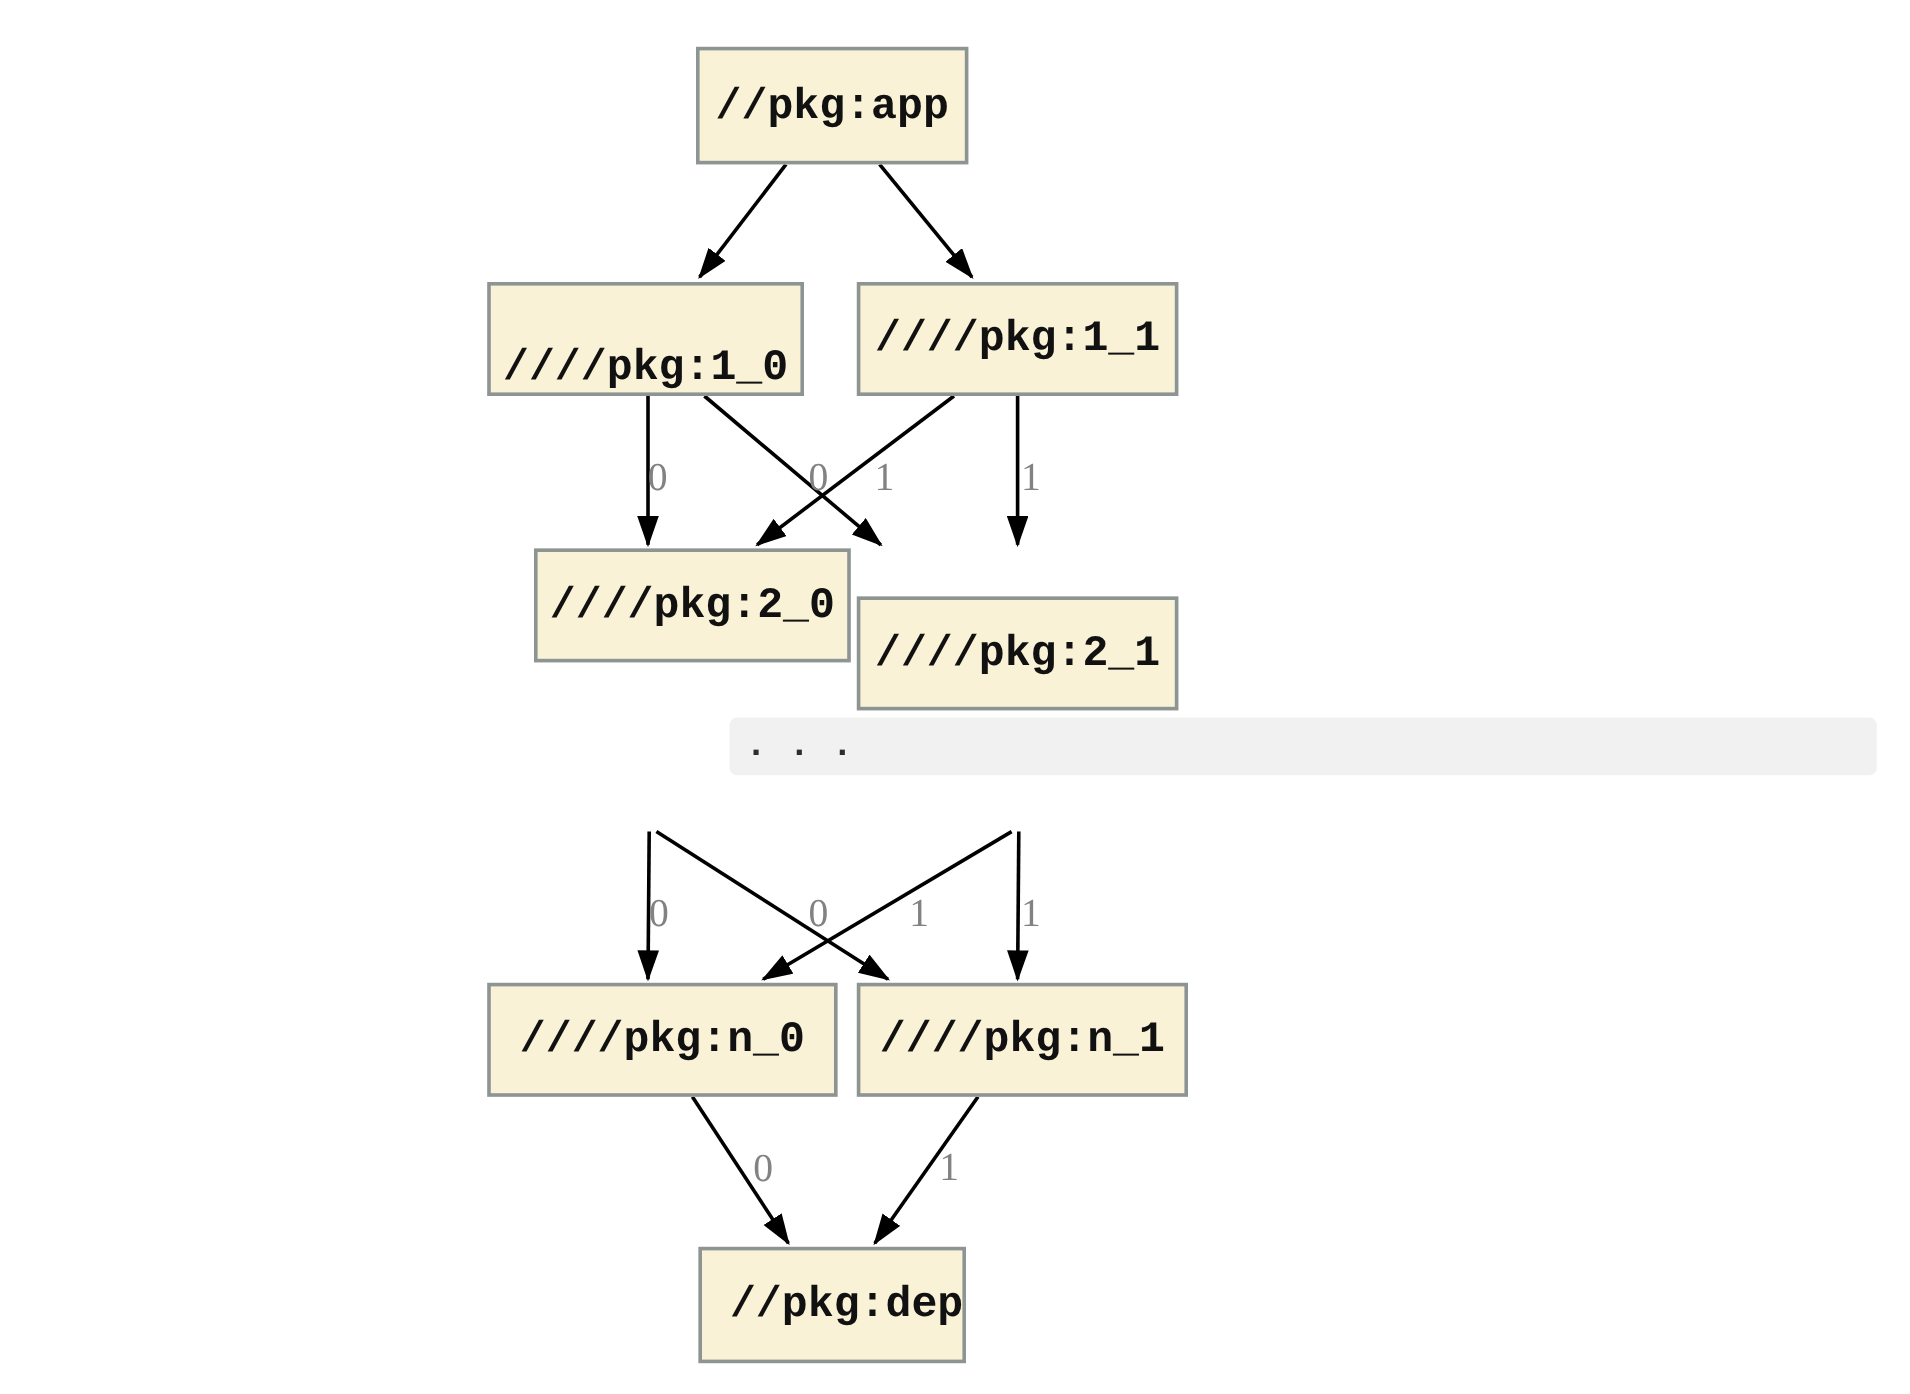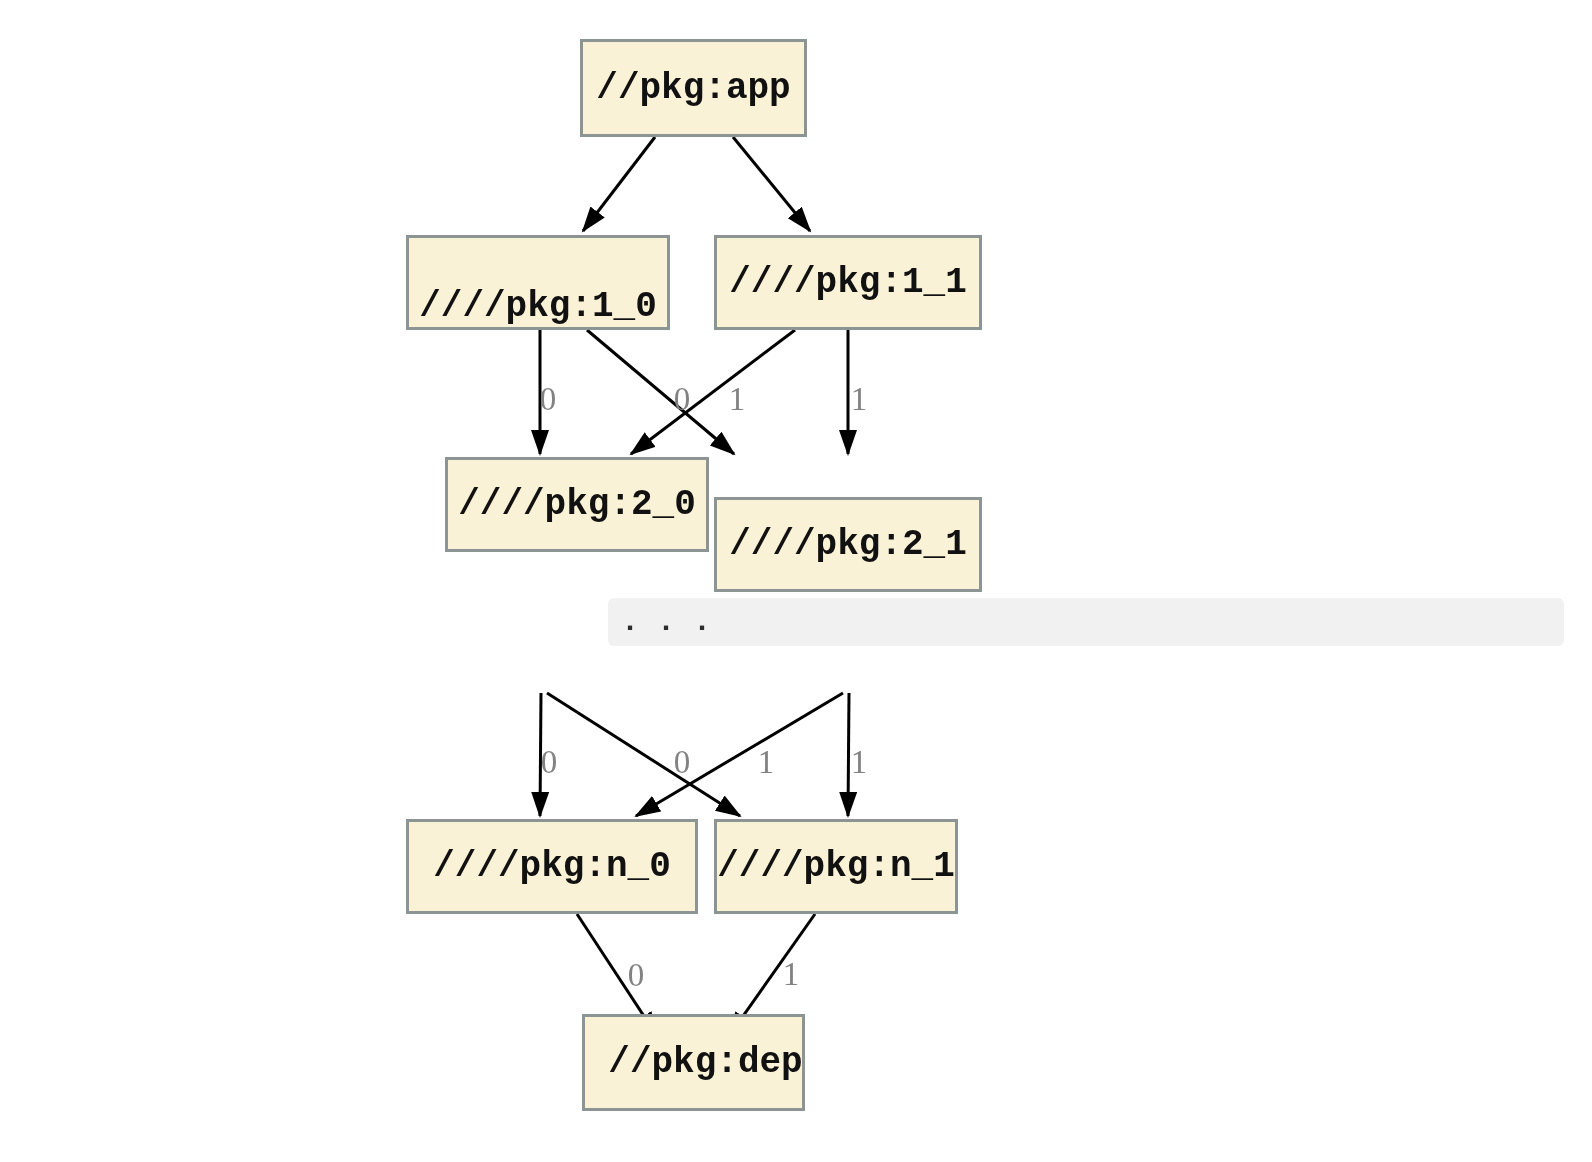--- a/index.html
+++ b/index.html
@@ -87,24 +87,24 @@
   </div>
   <div class="node" style="left:406px; top:457px; width:264px; height:95px;margin-left:39px;">
     <span>////pkg:2_0</span>
   </div>
   <div class="node" style="left:714px; top:457px; width:268px; height:95px;margin-top:40px;">
     <span>////pkg:2_1</span>
   </div>
   <div class="node" style="left:406px; top:819px; width:292px; height:95px;">
     <span>////pkg:n_0</span>
   </div>
-  <div class="node" style="left:714px; top:819px; width:244px; height:95px;">
+  <div class="node" style="left:714px; top:819px; width:276px; height:95px;">
     <span>////pkg:n_1</span>
   </div>
-  <div class="node" style="left:582px; top:1014px; width:223px; height:97px;padding-left:24px;">
+  <div class="node" style="left:582px; top:1039px; width:223px; height:97px;padding-left:24px;">
     <span>//pkg:dep</span>
   </div>
 
   <div class="ellipsis-band">
     <span class="dots">. . .</span>
   </div>
 
   <span class="edge-label" style="left:548px; top:399px;">0</span>
   <span class="edge-label" style="left:682px; top:399px;">0</span>
   <span class="edge-label" style="left:737px; top:399px;">1</span>

